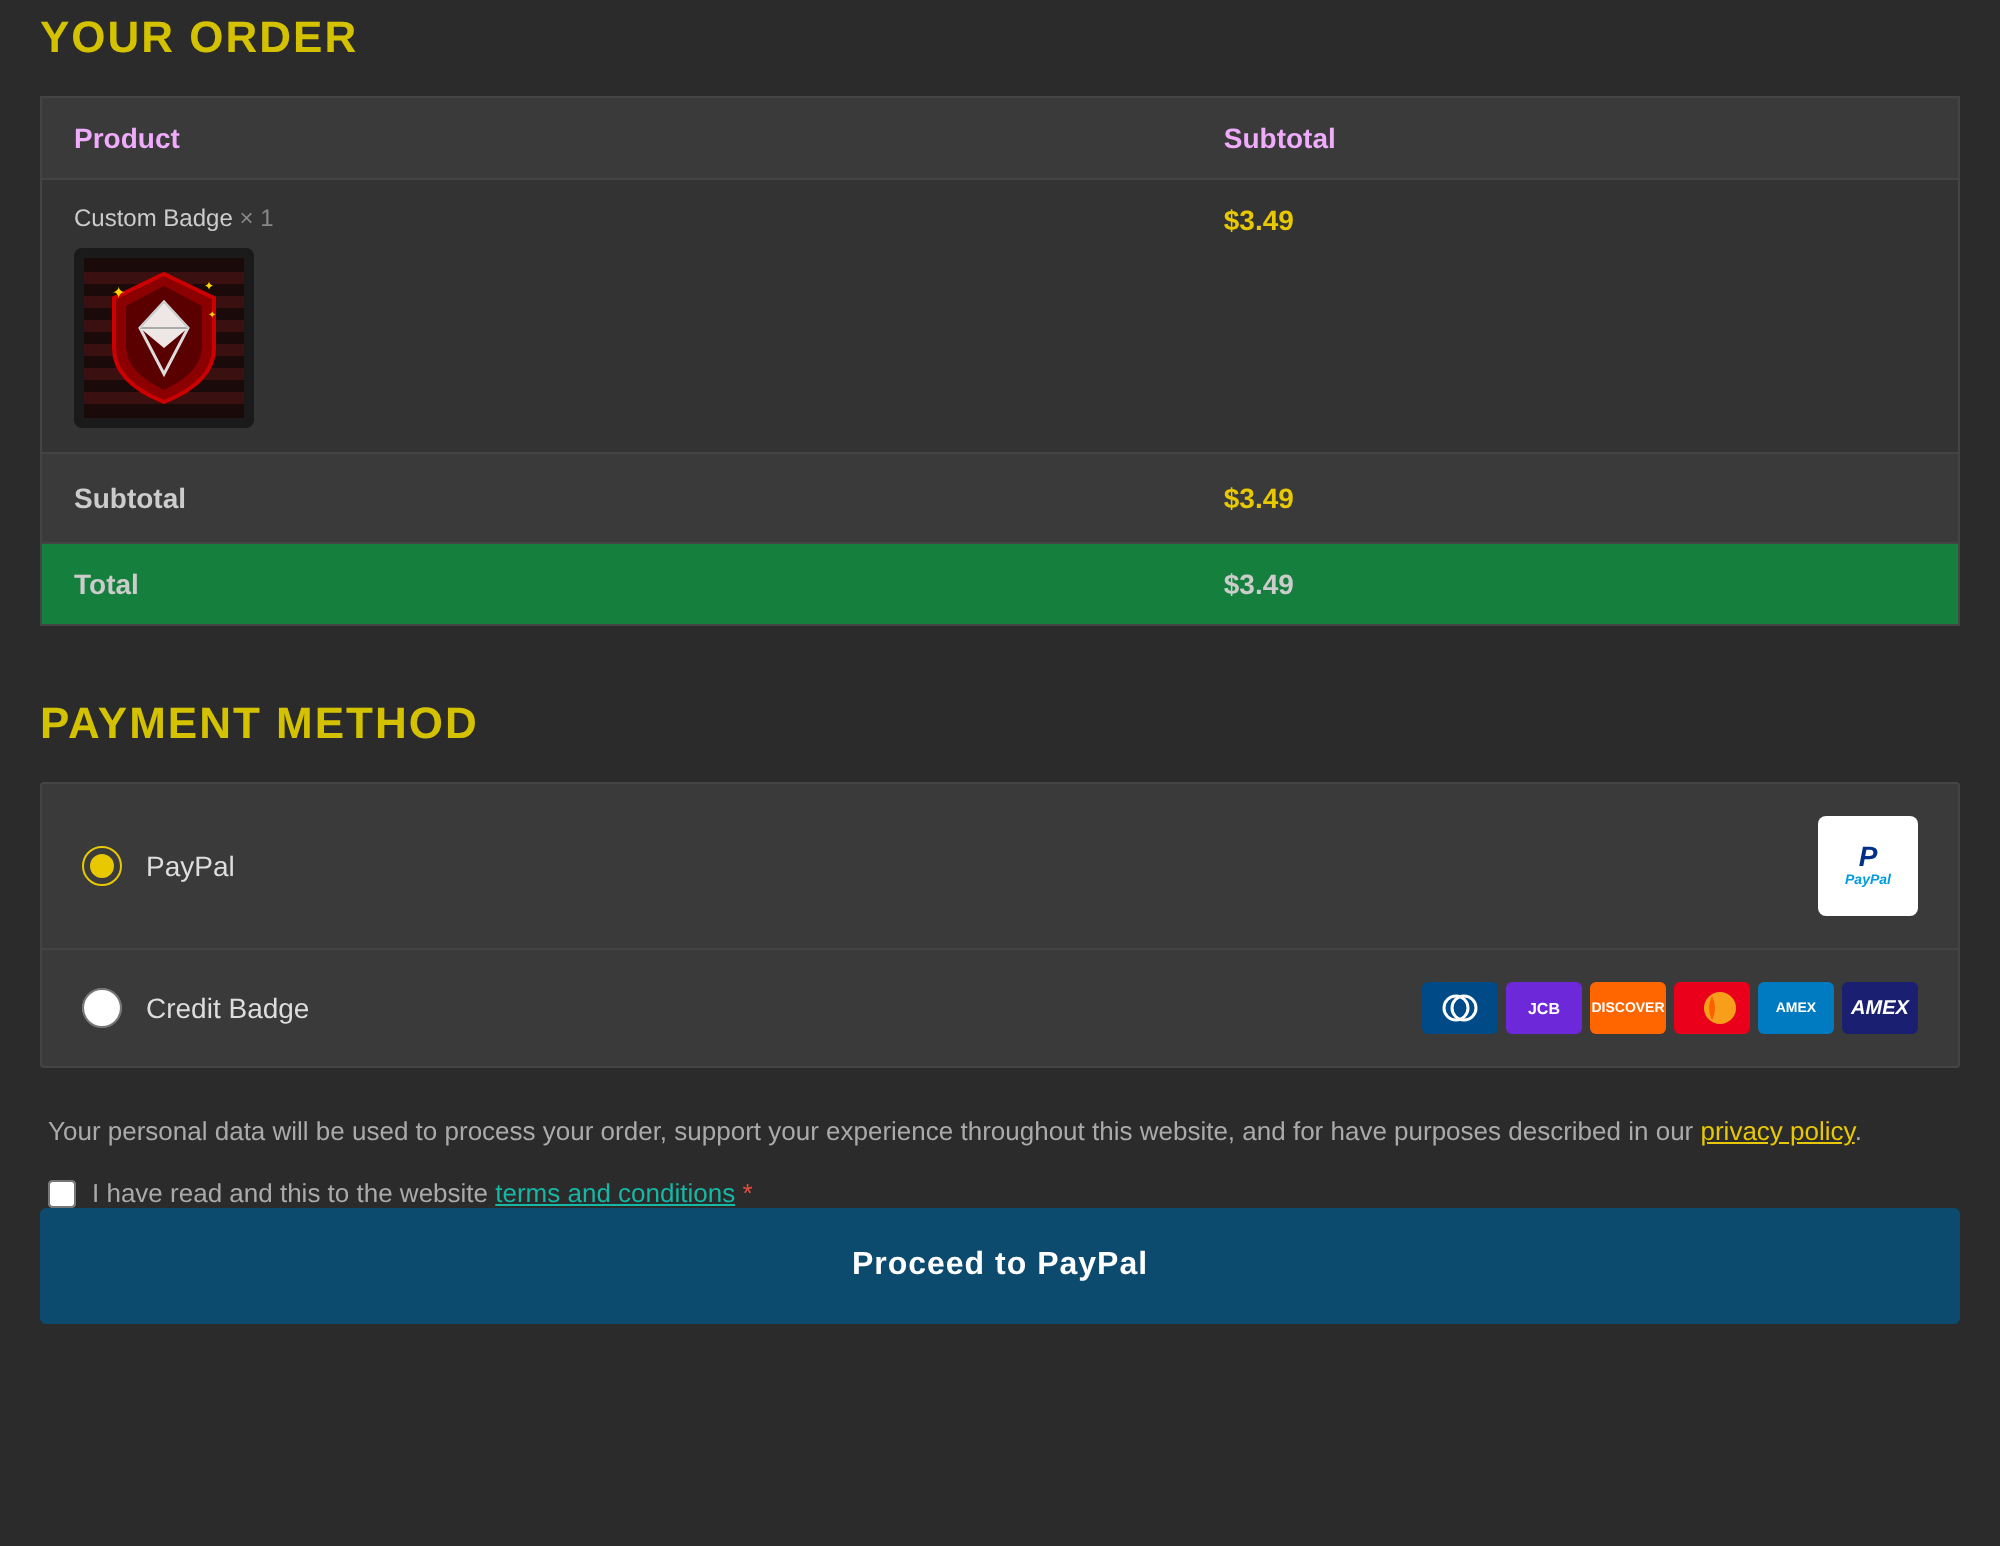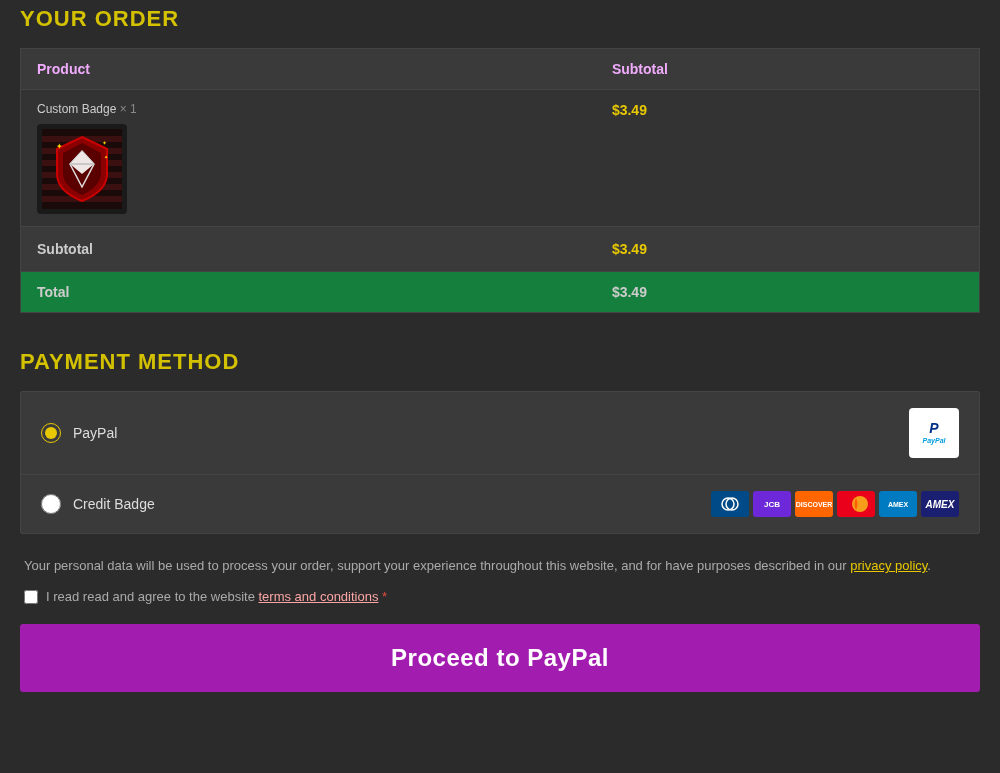--- a/index.html
+++ b/index.html
@@ -189,36 +189,35 @@
       padding: 0 4px;
       font-size: 13px;
       color: #aaa;
     }
     .terms-checkbox {
       width: 14px;
       height: 14px;
       cursor: pointer;
     }
     .terms-link {
-      color: #fca5a5;
+      color: #14b8a6;
       text-decoration: underline;
     }
     .required-star {
       color: #e74c3c;
     }
 
     
     .proceed-button {
       display: block;
       width: 100%;
-      margin-top: 20px;
       padding: 20px;
-      background: #a21caf;
+      background: #0c4a6e;
       color: white;
-      font-size: 24px;
+      font-size: 16px;
       font-weight: bold;
       border: none;
       border-radius: 3px;
       cursor: pointer;
       text-align: center;
       letter-spacing: 0.5px;
     }
   </style>
 </head>
 <body>
@@ -328,21 +327,21 @@
   </div>
 
   <p class="privacy-notice">
     <span>Your personal data will be used to process your order, support your experience throughout this website, and for have purposes described in our</span>
     <a class="privacy-link" href="#">privacy policy</a>.
   </p>
 
   <div class="terms-row">
     <input type="checkbox" class="terms-checkbox" id="terms" style="">
     <label for="terms">
-      <span>I read read and agree to the website</span>
+      <span>I have read and this to the website</span>
       <a class="terms-link" href="#">terms and conditions</a>
       <span class="required-star">*</span>
     </label>
   </div>
 
   <button class="proceed-button">Proceed to PayPal</button>
 
 </div>
 
 </body></html>

